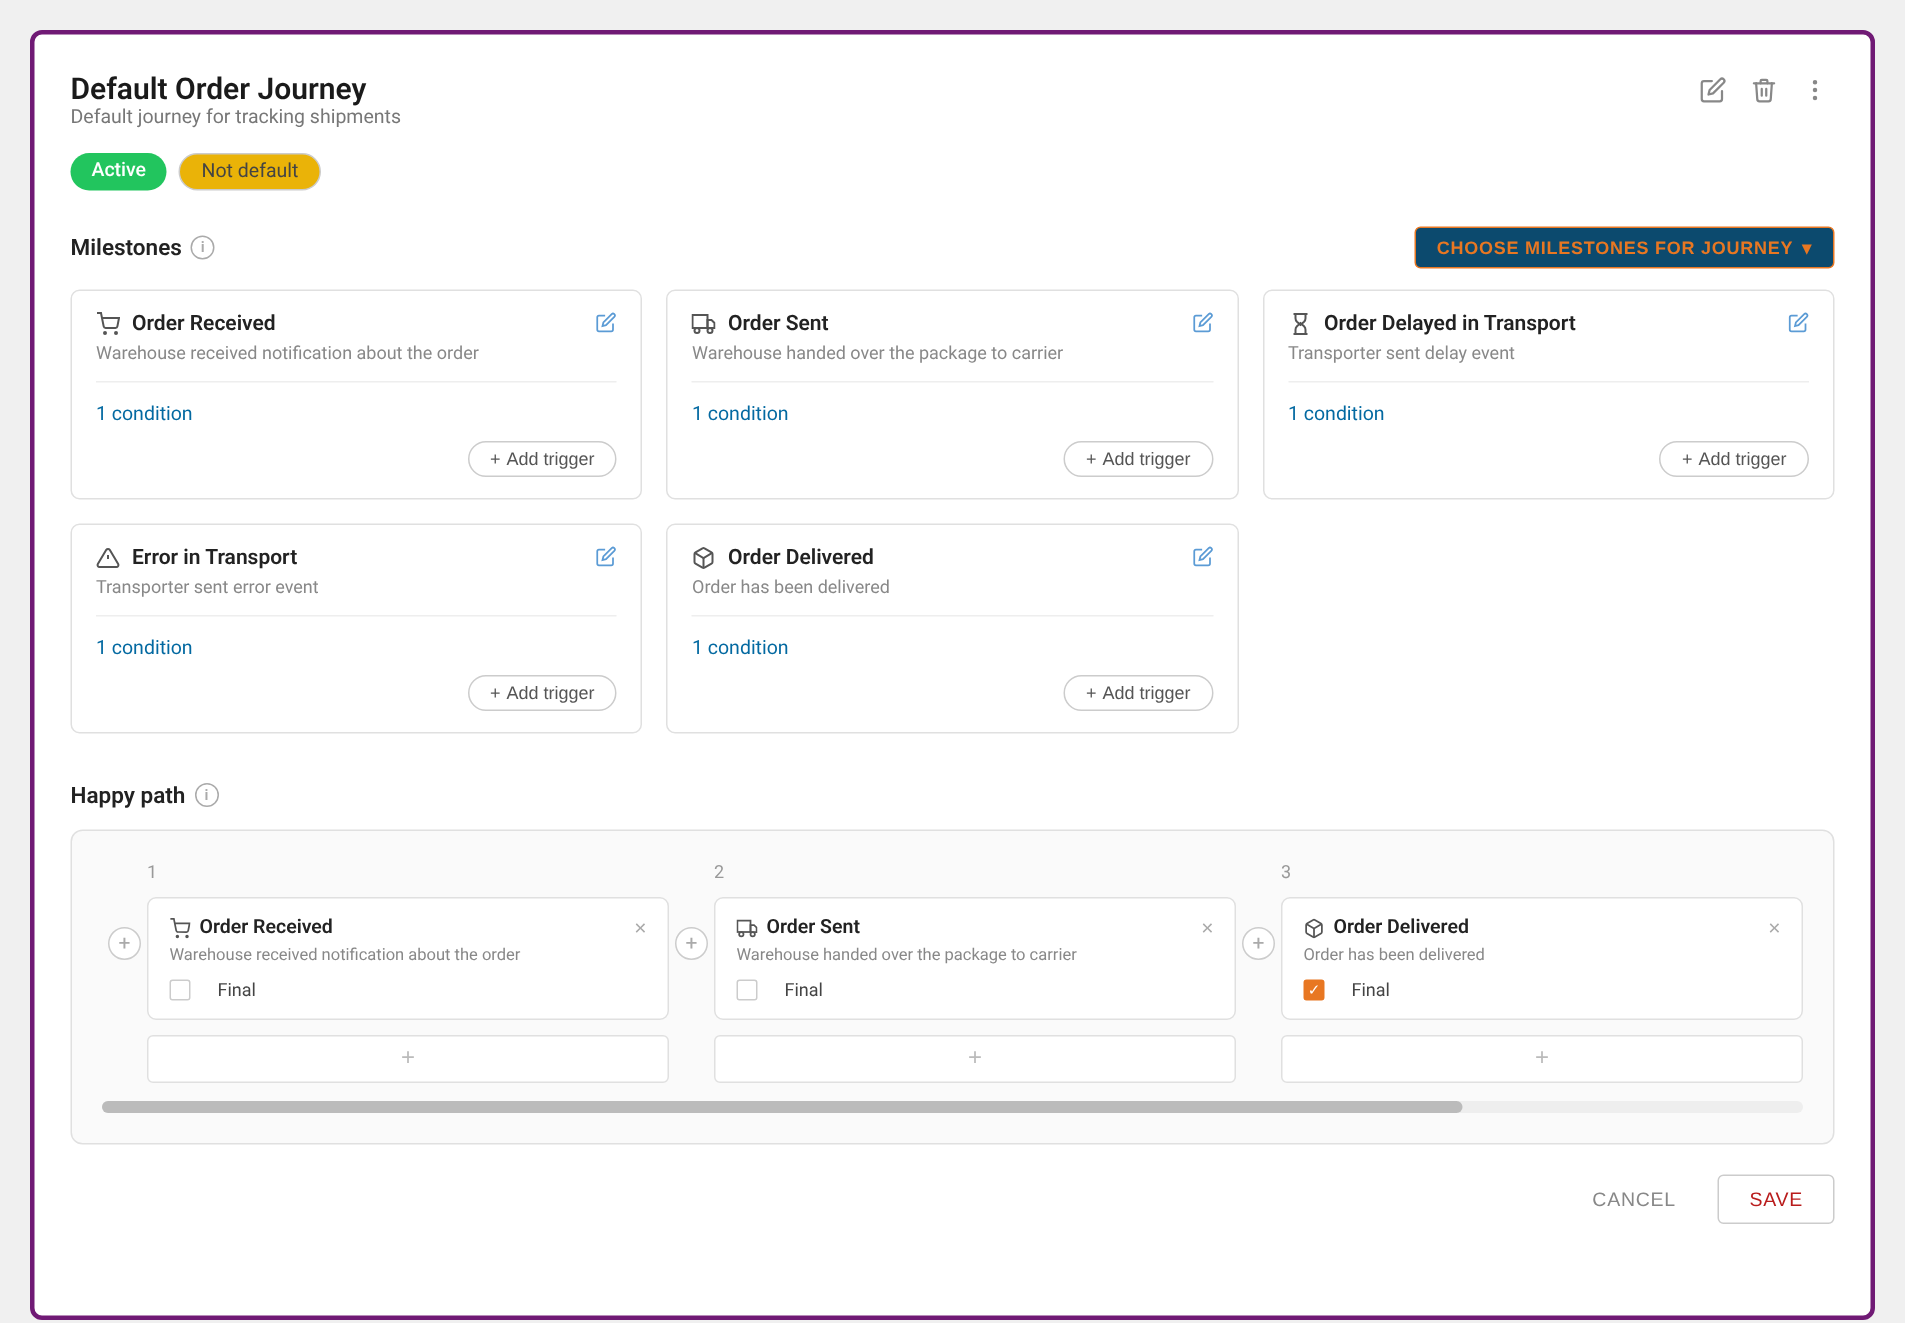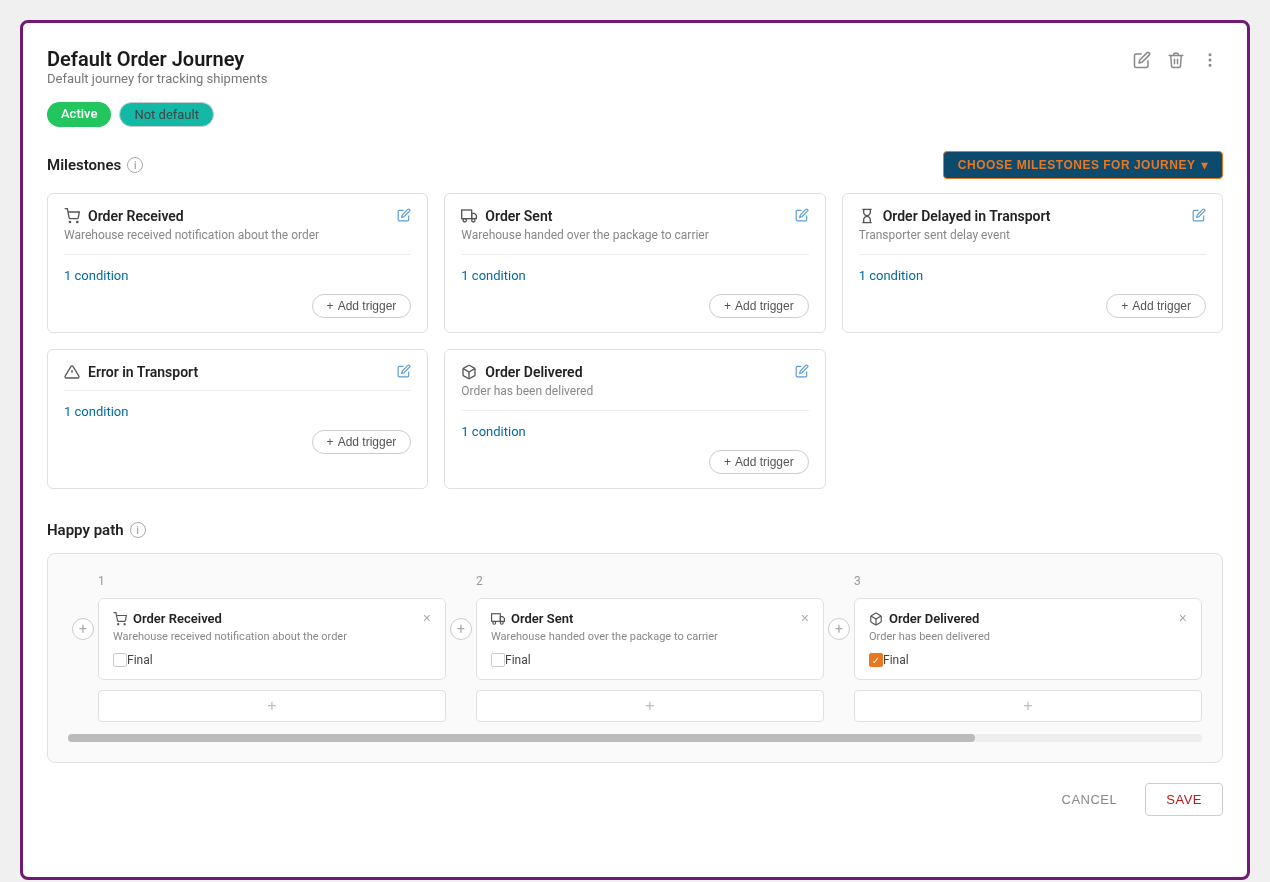--- a/index.html
+++ b/index.html
@@ -62,21 +62,21 @@
     }
     .badge-active {
       background: #22c55e;
       color: #fff;
       border-radius: 20px;
       padding: 4px 14px;
       font-size: 13px;
       font-weight: 500;
     }
     .badge-notdefault {
-      background: #14b8a6;
+      background: #eab308;
       color: #444;
       border-radius: 20px;
       padding: 4px 14px;
       font-size: 13px;
       border: 1px solid #ccc;
     }
     .section-header {
       display: flex;
       justify-content: space-between;
       align-items: center;
@@ -266,21 +266,21 @@
       background: none;
       border: none;
       cursor: pointer;
       color: #aaa;
       font-size: 14px;
       line-height: 1;
     }
     .final-row {
       display: flex;
       align-items: center;
-      gap: 0;
+      gap: 18px;
       font-size: 12px;
       color: #444;
       margin-top: 4px;
     }
     .checkbox {
       width: 14px;
       height: 14px;
       border: 1px solid #ccc;
       border-radius: 2px;
       display: inline-flex;
@@ -496,20 +496,21 @@
               <line x1="12" y1="9" x2="12" y2="13"></line>
               <line x1="12" y1="17" x2="12.01" y2="17"></line>
             </svg>
           <span class="milestone-title">Error in Transport</span>
         </div>
         <svg class="edit-icon-blue" width="14" height="14" viewBox="0 0 24 24" fill="none" stroke="#5b9bd5" stroke-width="2">
             <path d="M11 4H4a2 2 0 0 0-2 2v14a2 2 0 0 0 2 2h14a2 2 0 0 0 2-2v-7"></path>
             <path d="M18.5 2.5a2.121 2.121 0 0 1 3 3L12 15l-4 1 1-4 9.5-9.5z"></path>
           </svg>
       </div>
+      <div class="milestone-subtitle">Transporter sent error event</div>
       <hr class="divider">
       <span class="condition-text">1 condition</span>
       <div class="add-trigger-btn">
         <button>
           <span>+</span>
           <span>Add trigger</span>
         </button>
       </div>
     </div>
 

